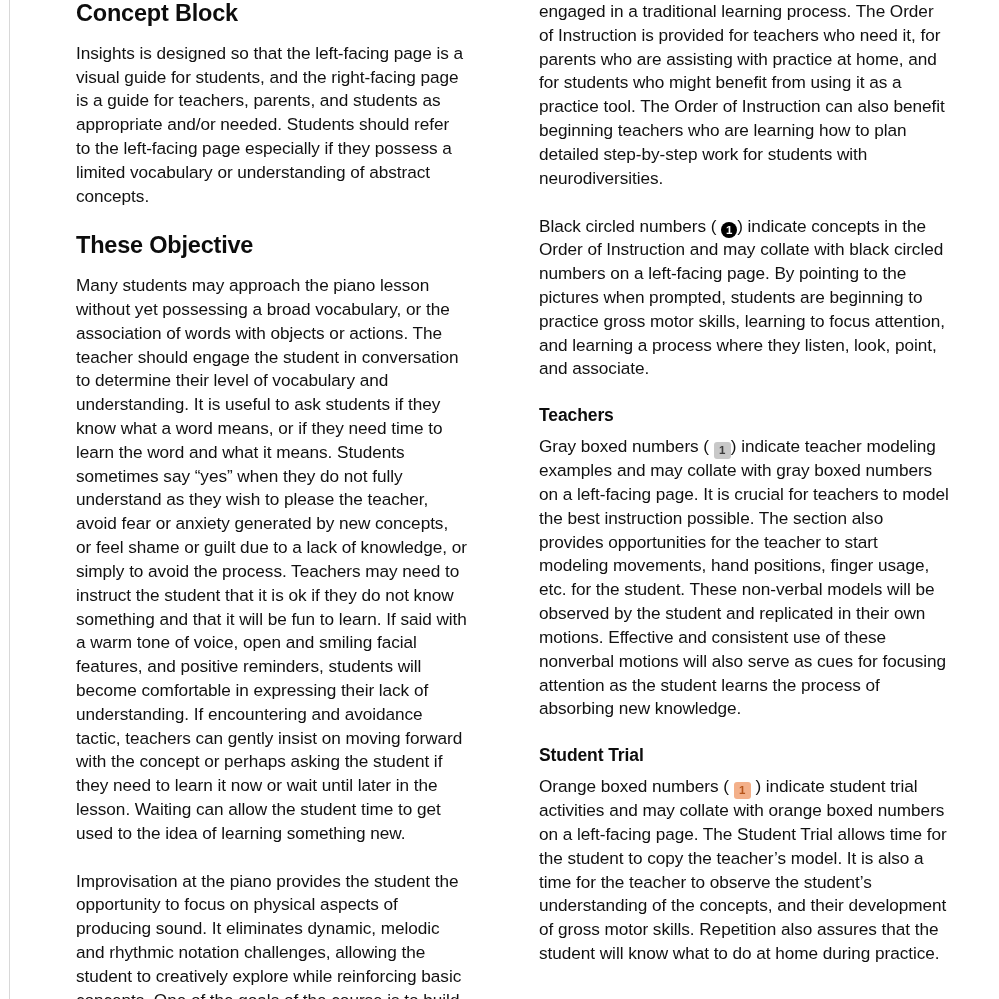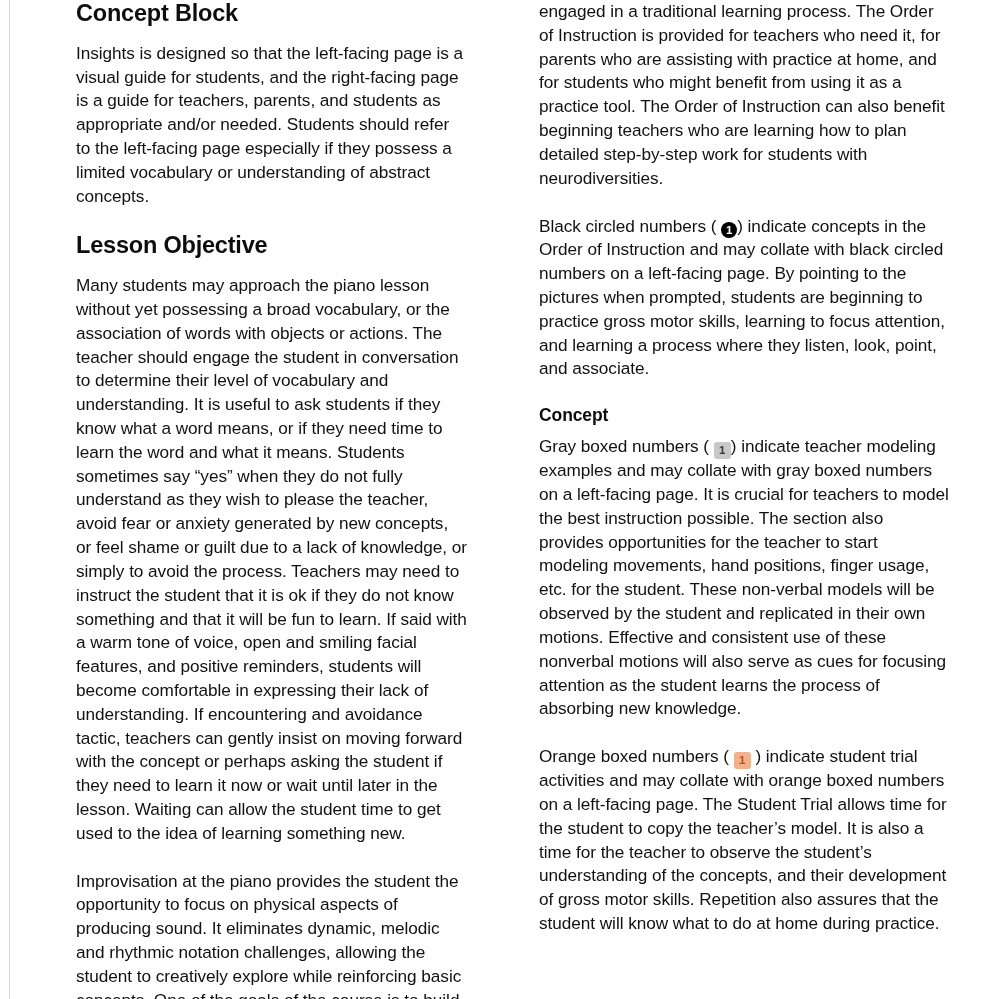--- a/index.html
+++ b/index.html
@@ -133,36 +133,37 @@
   <div class="page-edge"></div>
 
   <div class="columns">
 
     <div class="col col-left">
 
       <h2 class="heading clip-top-left">Concept Block</h2>
 
       <p class="body">Insights is designed so that the left-facing page is a visual guide for students, and the right-facing page is a guide for teachers, parents, and students as appropriate and/or needed. Students should refer to the left-facing page especially if they possess a limited vocabulary or understanding of abstract concepts.</p>
 
-      <h2 class="heading">Lesson Objective</h2>
+      <h2 class="heading">These Objective</h2>
 
       <p class="body">Many students may approach the piano lesson without yet possessing a broad vocabulary, or the association of words with objects or actions. The teacher should engage the student in conversation to determine their level of vocabulary and understanding. It is useful to ask students if they know what a word means, or if they need time to learn the word and what it means. Students sometimes say “yes” when they do not fully understand as they wish to please the teacher, avoid fear or anxiety generated by new concepts, or feel shame or guilt due to a lack of knowledge, or simply to avoid the process. Teachers may need to instruct the student that it is ok if they do not know something and that it will be fun to learn. If said with a warm tone of voice, open and smiling facial features, and positive reminders, students will become comfortable in expressing their lack of understanding. If encountering and avoidance tactic, teachers can gently insist on moving forward with the concept or perhaps asking the student if they need to learn it now or wait until later in the lesson. Waiting can allow the student time to get used to the idea of learning something new.</p>
 
 
       <p class="body">Improvisation at the piano provides the student the opportunity to focus on physical aspects of producing sound. It eliminates dynamic, melodic and rhythmic notation challenges, allowing the student to creatively explore while reinforcing basic concepts. One of the goals of the course is to build upon a basic foundation of aural and physical attributes but without extraneous challenges</p>
 
     </div>
 
     <div class="col col-right">
 
       <p class="body clip-top-right">engaged in a traditional learning process. The Order of Instruction is provided for teachers who need it, for parents who are assisting with practice at home, and for students who might benefit from using it as a practice tool. The Order of Instruction can also benefit beginning teachers who are learning how to plan detailed step-by-step work for students with neurodiversities.</p>
 
       <p class="body"><span>Black circled numbers ( </span><span class="num-circle-black">1</span><span>) indicate concepts in the Order of Instruction and may collate with black circled numbers on a left-facing page. By pointing to the pictures when prompted, students are beginning to practice gross motor skills, learning to focus attention, and learning a process where they listen, look, point, and associate.</span></p>
 
-      <h3 class="subheading">Concept</h3>
+      <h3 class="subheading">Teachers</h3>
       <p class="body"><span>Gray boxed numbers ( </span><span class="num-box-gray">1</span><span>) indicate teacher modeling examples and may collate with gray boxed numbers on a left-facing page. It is crucial for teachers to model the best instruction possible. The section also provides opportunities for the teacher to start modeling movements, hand positions, finger usage, etc. for the student. These non-verbal models will be observed by the student and replicated in their own motions. Effective and consistent use of these nonverbal motions will also serve as cues for focusing attention as the student learns the process of absorbing new knowledge.</span></p>
 
+      <h3 class="subheading">Student Trial</h3>
       <p class="body"><span>Orange boxed numbers ( </span><span class="num-box-orange">1</span><span> ) indicate student trial activities and may collate with orange boxed numbers on a left-facing page. The Student Trial allows time for the student to copy the teacher’s model. It is also a time for the teacher to observe the student’s understanding of the concepts, and their development of gross motor skills. Repetition also assures that the student will know what to do at home during practice.</span></p>
 
     </div>
 
   </div>
 </div>
 
 </body></html>

